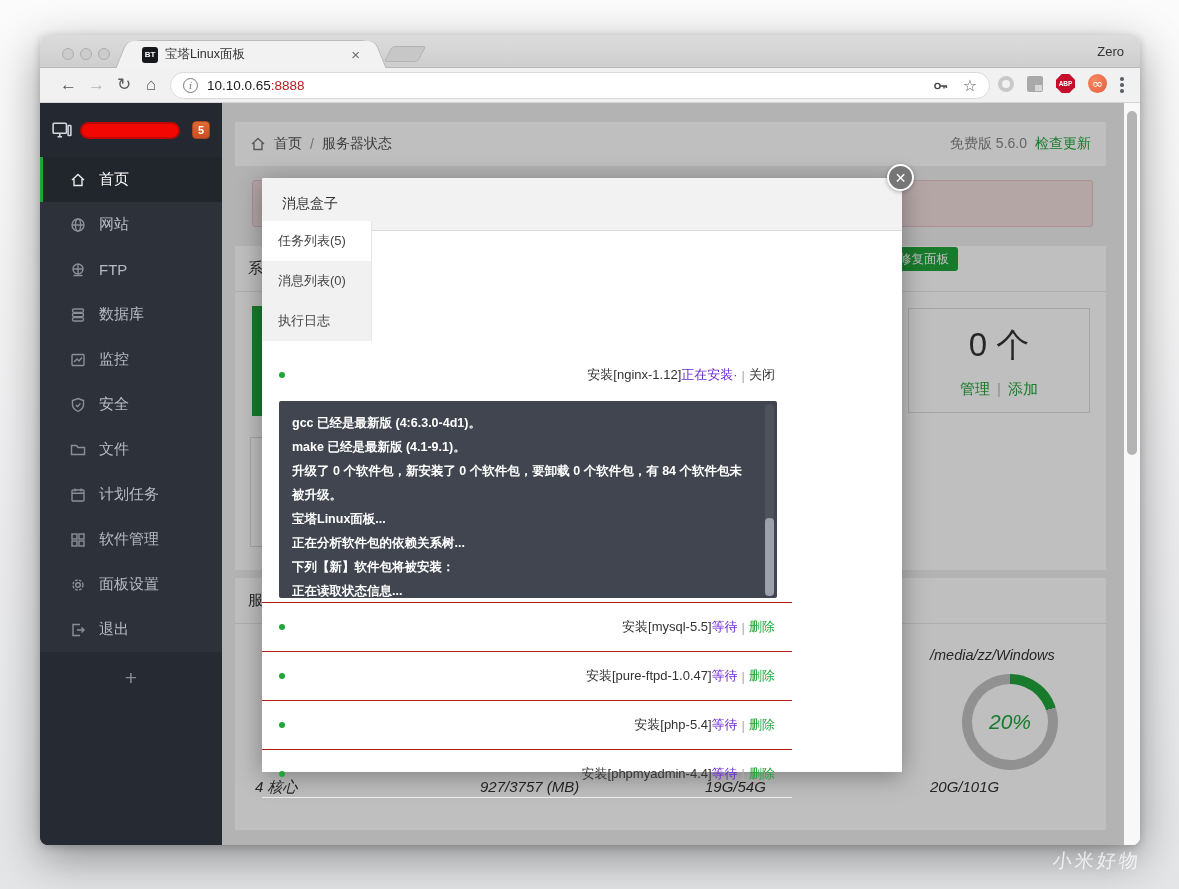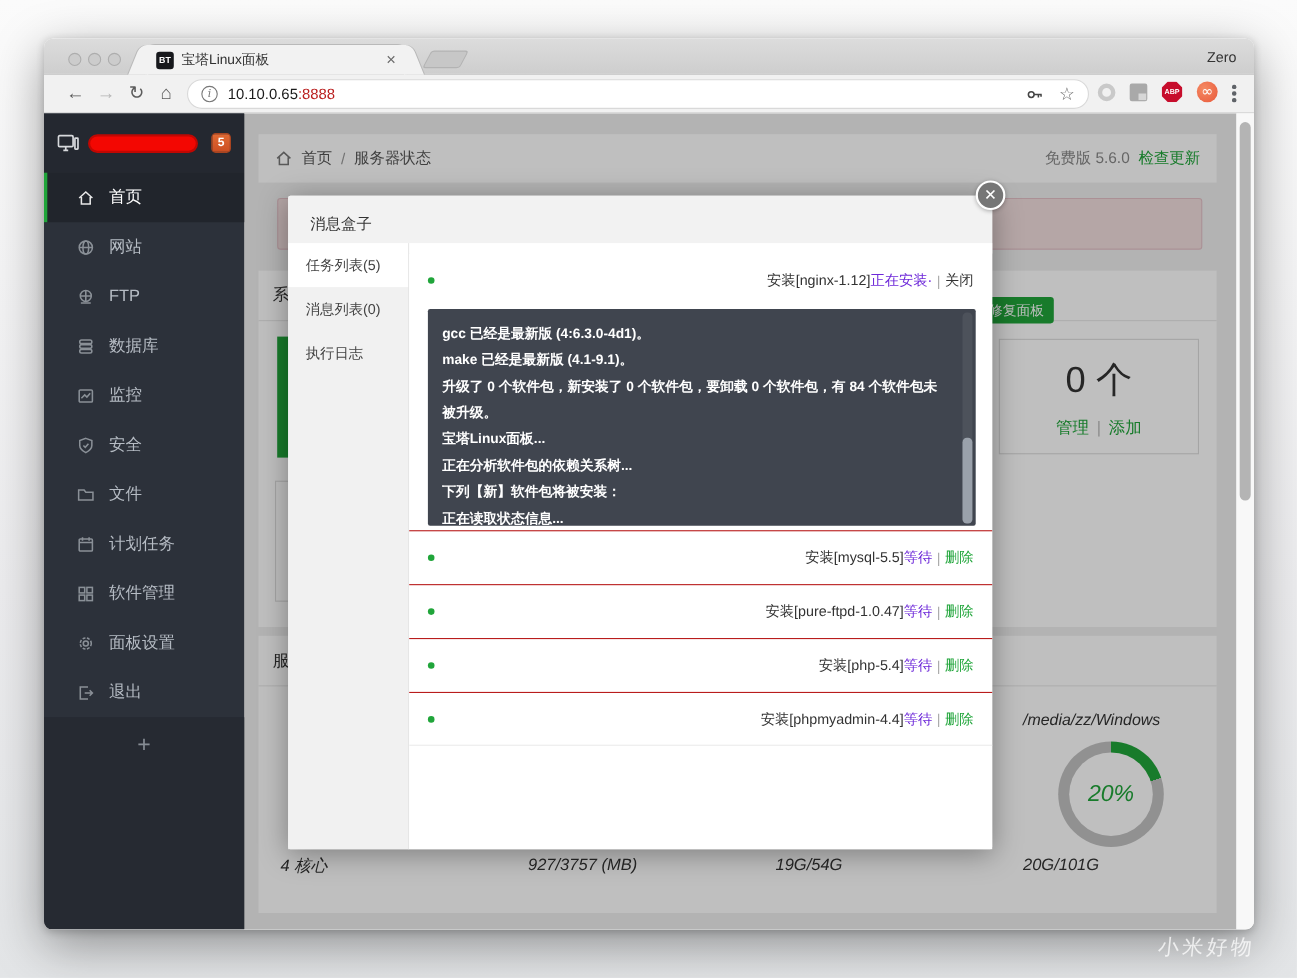--- a/index.html
+++ b/index.html
@@ -90,21 +90,21 @@
   .verinfo .greenlink { margin-left:8px; }
 
   .alertbar { position:absolute; left:30px; top:77px; width:841px; height:47px; background:#f2dede;
     border:1px solid #e4c1c7; border-radius:3px; display:flex; align-items:center; padding:0 13px;
     color:#c9302c; font-size:15px; }
 
   .panel { position:absolute; background:#fff; }
   .panel1 { left:13px; top:143px; width:871px; height:324px; }
   .phead { height:46px; border-bottom:1px solid #e8e8e8; display:flex; align-items:center;
     padding:0 13px; font-size:15px; color:#333; }
-  .repairbtn { position:absolute; left:655px; top:24px; height:24px; background:#20a53a; color:#fff;
+  .repairbtn { position:absolute; left:655px; top:1px; height:24px; background:#20a53a; color:#fff;
     font-size:12.5px; border:none; border-radius:3px; padding:0 9px; cursor:default; }
   .greenblock { position:absolute; left:17px; top:60px; width:22px; height:110px; background:#20a53a; }
   .statcard { position:absolute; left:673px; top:62px; width:182px; height:105px; border:1px solid #dcdcdc;
     display:flex; flex-direction:column; align-items:center; justify-content:center; gap:12px; }
   .statval { font-size:33px; color:#333; }
   .statlinks { font-size:15px; }
   .statlinks .vbar { color:#bbb; margin:0 7px; }
   .ghostbox { position:absolute; left:15px; top:191px; width:450px; height:110px; border:1px solid #dcdcdc; }
 
   .panel2 { left:13px; top:475px; width:871px; height:252px; }
@@ -125,21 +125,21 @@
   .pagethumb { position:absolute; left:3px; top:8px; width:10px; height:344px; background:#b4b4b4; border-radius:5px; }
 
   
   .modal { position:absolute; left:222px; top:75px; width:640px; height:594px; background:#fff; z-index:100;
     box-shadow:0 4px 26px rgba(0,0,0,0.35); border-radius:2px; }
   .mhead { height:53px; background:#f2f2f2; border-bottom:1px solid #dcdcdc; display:flex; align-items:center;
     padding:0 20px; font-size:14px; color:#333; border-radius:2px 2px 0 0; }
   .mclose { position:absolute; right:-12px; top:-14px; width:27px; height:27px; border-radius:50%;
     background:#767676; border:2px solid #fff; color:#fff; font-size:14px; display:flex; align-items:center;
     justify-content:center; box-shadow:0 1px 4px rgba(0,0,0,0.3); cursor:default; z-index:5; }
-  .mbody { position:absolute; left:0; top:43px; width:640px; height:551px; display:flex; }
+  .mbody { position:absolute; left:0; top:43px; width:640px; height:551px; display:flex;flex-direction:column; }
   .mtabs { width:110px; background:#f1f1f1; border-right:1px solid #e5e5e5; }
   .mtab { height:40px; display:flex; align-items:center; padding-left:16px; font-size:13px; color:#444; cursor:default; }
   .mtab.active { background:#fff; }
   .mcontent { position:relative; flex:1; background:#fff; }
 
   .trow { position:absolute; left:0; width:530px; height:49px; display:flex; align-items:center;
     padding:0 17px; font-size:13px; color:#333; }
   .trow .dot { width:6px; height:6px; border-radius:50%; background:#20a53a; margin-right:8px; flex:none; }
   .trow .tname { flex:1;text-align:right; }
   .trow .tstat { color:#6d28d9; }

